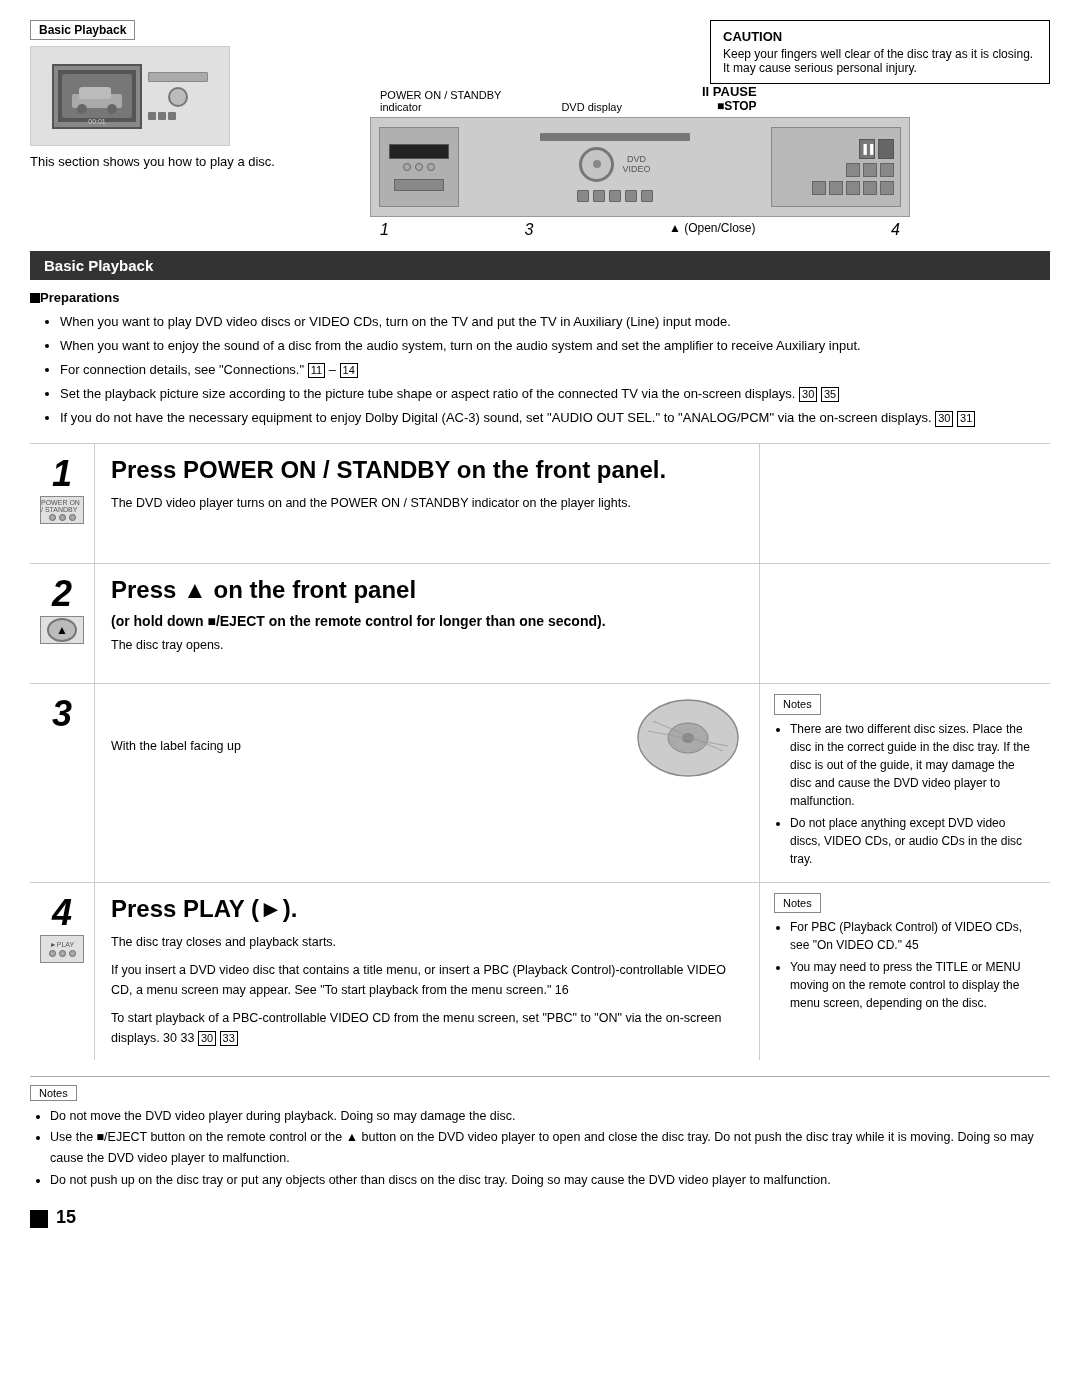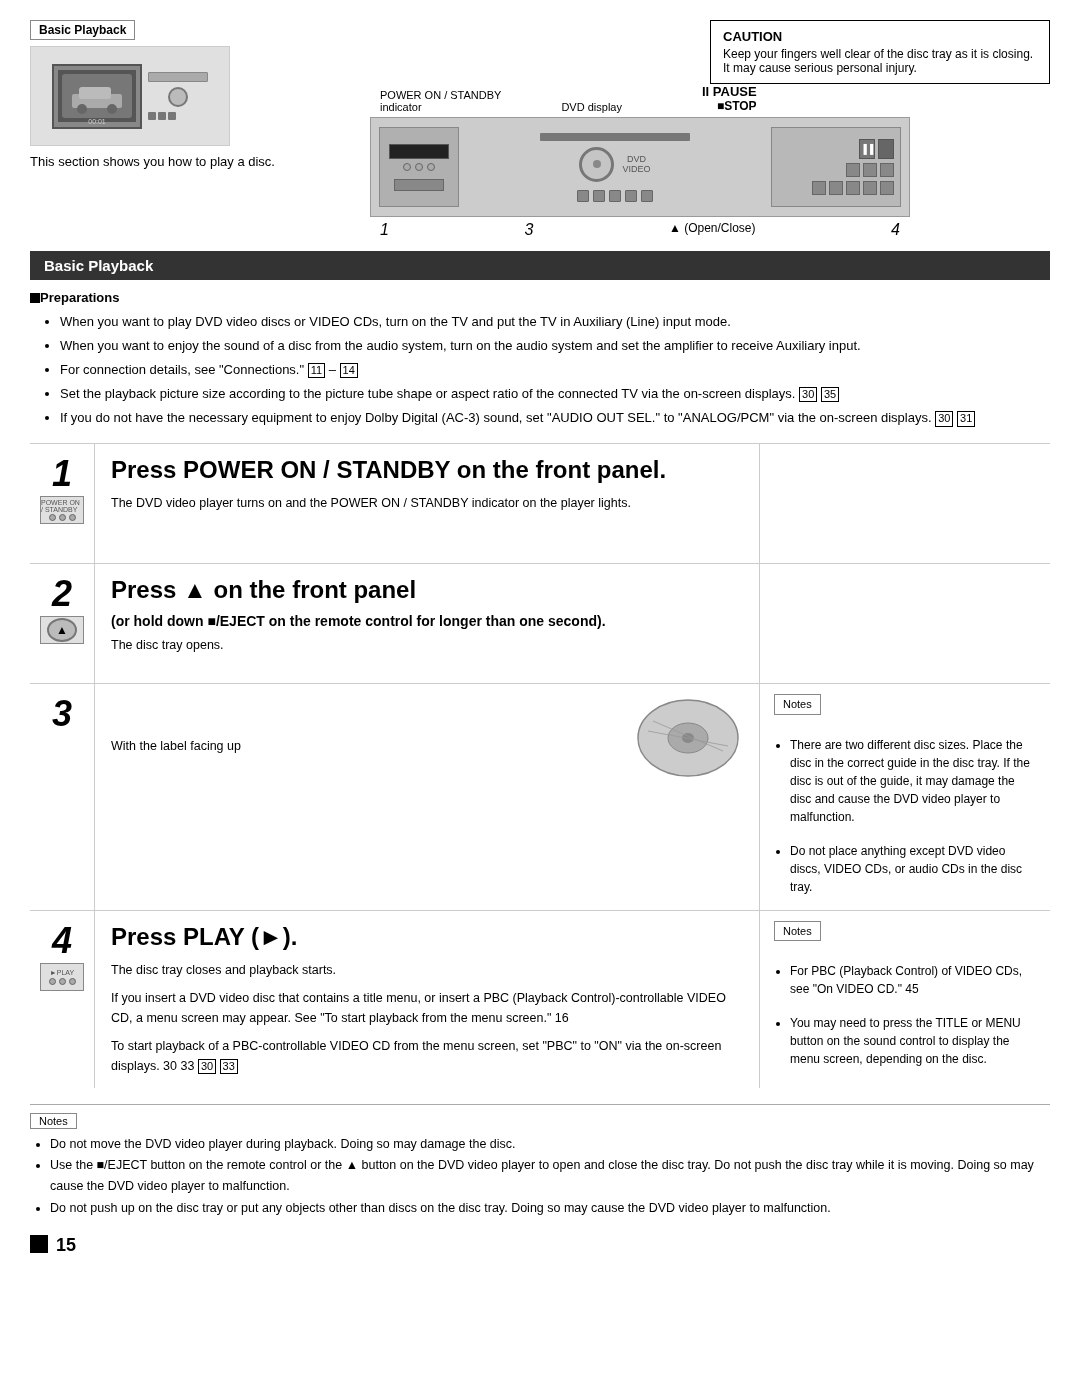--- a/index.html
+++ b/index.html
@@ -176,40 +176,39 @@
       padding: 1px 8px;
       font-size: 11px;
       margin-bottom: 5px;
     }
     .notes-list {
       list-style: disc;
       padding-left: 16px;
     }
     .notes-list li {
       margin-bottom: 4px;
-      margin-top: 16px;
     }
 
     
     .bottom-notes-section {
       margin-top: 16px;
       border-top: 1px solid #aaa;
       padding-top: 8px;
     }
     .bottom-notes-list {
       list-style: disc;
       padding-left: 20px;
       font-size: 12.5px;
       line-height: 1.7;
     }
 
     
     .page-number {
       display: flex;
-      align-items: flex-start;
+      align-items: flex-end;
       gap: 8px;
       font-size: 18px;
       font-weight: bold;
       margin-top: 10px;
     }
     .page-num-square {
       display: inline-block;
       width: 18px;
       height: 18px;
       background: #000;
@@ -511,21 +510,21 @@
         <span class="ref-num">30</span>
         <span class="ref-num">33</span>
       </div>
     </div>
     <div class="step-notes-col">
       <div class="notes-box-title">Notes</div>
       <ul class="notes-list">
         <li>
           <span>For PBC (Playback Control) of VIDEO CDs, see "On VIDEO CD." 45</span>
         </li>
-        <li>You may need to press the TITLE or MENU button on the sound control to display the menu screen, depending on the disc.</li>
+        <li>You may need to press the TITLE or MENU moving on the remote control to display the menu screen, depending on the disc.</li>
       </ul>
     </div>
   </div>
 </div>
 
 <div class="bottom-notes-section">
   <div class="notes-box-title">Notes</div>
   <ul class="bottom-notes-list">
     <li>Do not move the DVD video player during playback. Doing so may damage the disc.</li>
     <li>Use the ■/EJECT button on the remote control or the ▲ button on the DVD video player to open and close the disc tray. Do not push the disc tray while it is moving. Doing so may cause the DVD video player to malfunction.</li>

